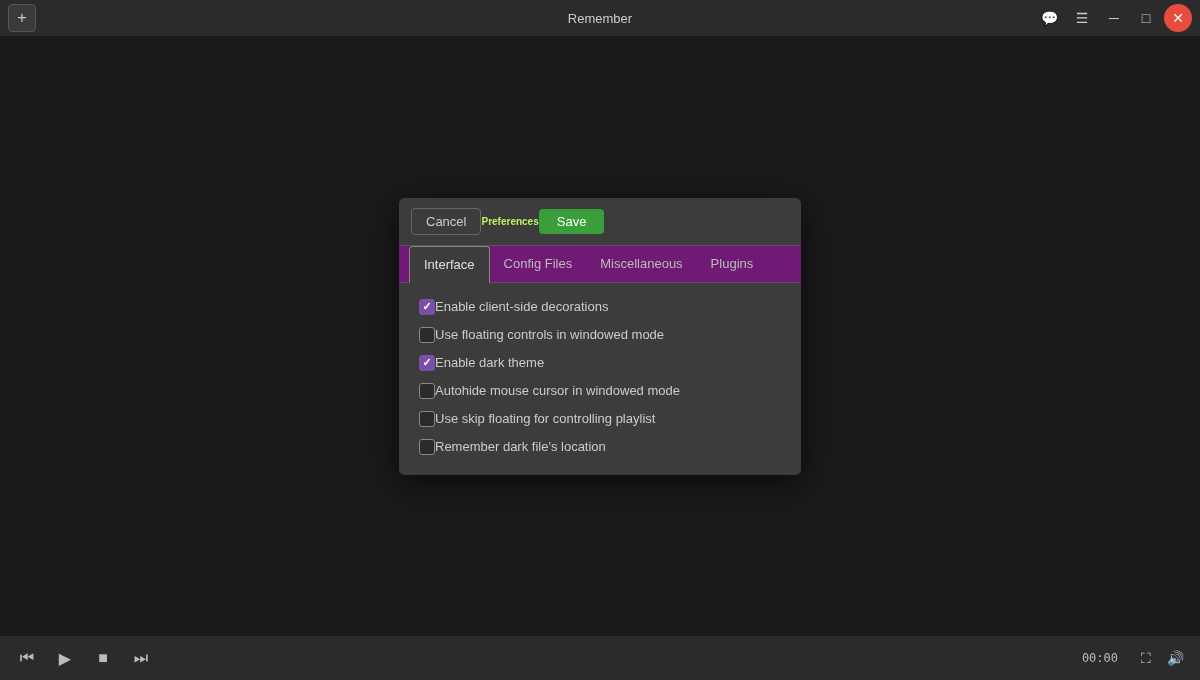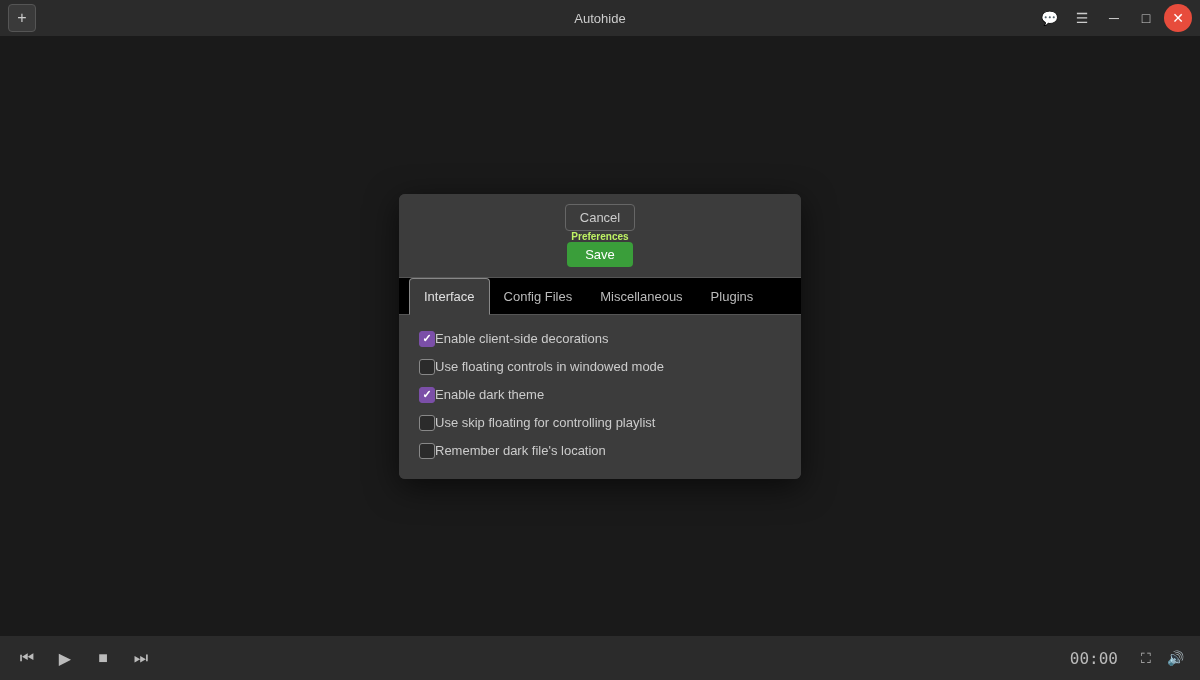--- a/index.html
+++ b/index.html
@@ -104,21 +104,20 @@
       overflow: hidden;
       box-shadow: 0 8px 32px rgba(0,0,0,0.6);
     }
 
     .dialog-header {
       display: flex;
       align-items: center;
       padding: 10px 12px;
       background: #3c3c3c;
       border-bottom: 1px solid #555;
-      flex-direction: column;
     }
 
     .cancel-btn {
       background: transparent;
       border: 1px solid #666;
       color: #ccc;
       padding: 5px 14px;
       border-radius: 4px;
       cursor: pointer;
       font-size: 13px;
@@ -138,23 +137,22 @@
       border-radius: 4px;
       cursor: pointer;
       font-size: 13px;
       font-weight: 500;
     }
 
     
     .tabs {
       display: flex;
       padding: 0 10px;
-      background: #000000;
+      background: #701a75;
       border-bottom: 1px solid #555;
-      align-items: flex-end;
     }
 
     .tab {
       padding: 10px 14px;
       color: #bbb;
       font-size: 13px;
       cursor: pointer;
       border: none;
       background: transparent;
       position: relative;
@@ -238,21 +236,21 @@
       display: flex;
       align-items: center;
       justify-content: center;
       font-size: 16px;
       border-radius: 3px;
     }
 
     .time-display {
       margin-left: auto;
       color: #bbb;
-      font-size: 16px;
+      font-size: 12px;
       font-family: monospace;
     }
 
     .bottom-right-icons {
       display: flex;
       gap: 6px;
       margin-left: 8px;
     }
 
     .bottom-icon {
@@ -266,21 +264,21 @@
       cursor: pointer;
     }
   </style>
 </head>
 <body>
 
 <div class="titlebar">
   <div class="titlebar-left">
     <button class="tb-btn-add">+</button>
   </div>
-  <span class="titlebar-title">Autohide</span>
+  <span class="titlebar-title">Remember</span>
   <div class="titlebar-right">
     <button class="tb-btn">💬</button>
     <button class="tb-btn">☰</button>
     <button class="tb-btn">─</button>
     <button class="tb-btn">□</button>
     <button class="close-btn">✕</button>
   </div>
 </div>
 
 <div class="main-content">
@@ -310,20 +308,24 @@
       <div class="checkbox-item">
         <div class="checkbox"></div>
         <span class="checkbox-label">Use floating controls in windowed mode</span>
       </div>
 
       <div class="checkbox-item">
         <div class="checkbox checked"></div>
         <span class="checkbox-label">Enable dark theme</span>
       </div>
 
+      <div class="checkbox-item">
+        <div class="checkbox"></div>
+        <span class="checkbox-label">Autohide mouse cursor in windowed mode</span>
+      </div>
 
       <div class="checkbox-item">
         <div class="checkbox"></div>
         <span class="checkbox-label">Use skip floating for controlling playlist</span>
       </div>
 
       <div class="checkbox-item">
         <div class="checkbox"></div>
         <span class="checkbox-label">Remember dark file's location</span>
       </div>

